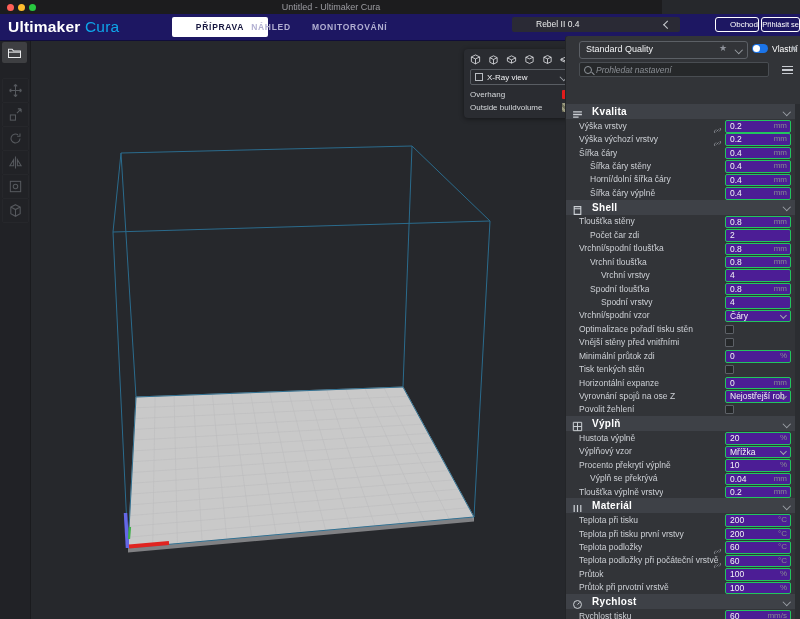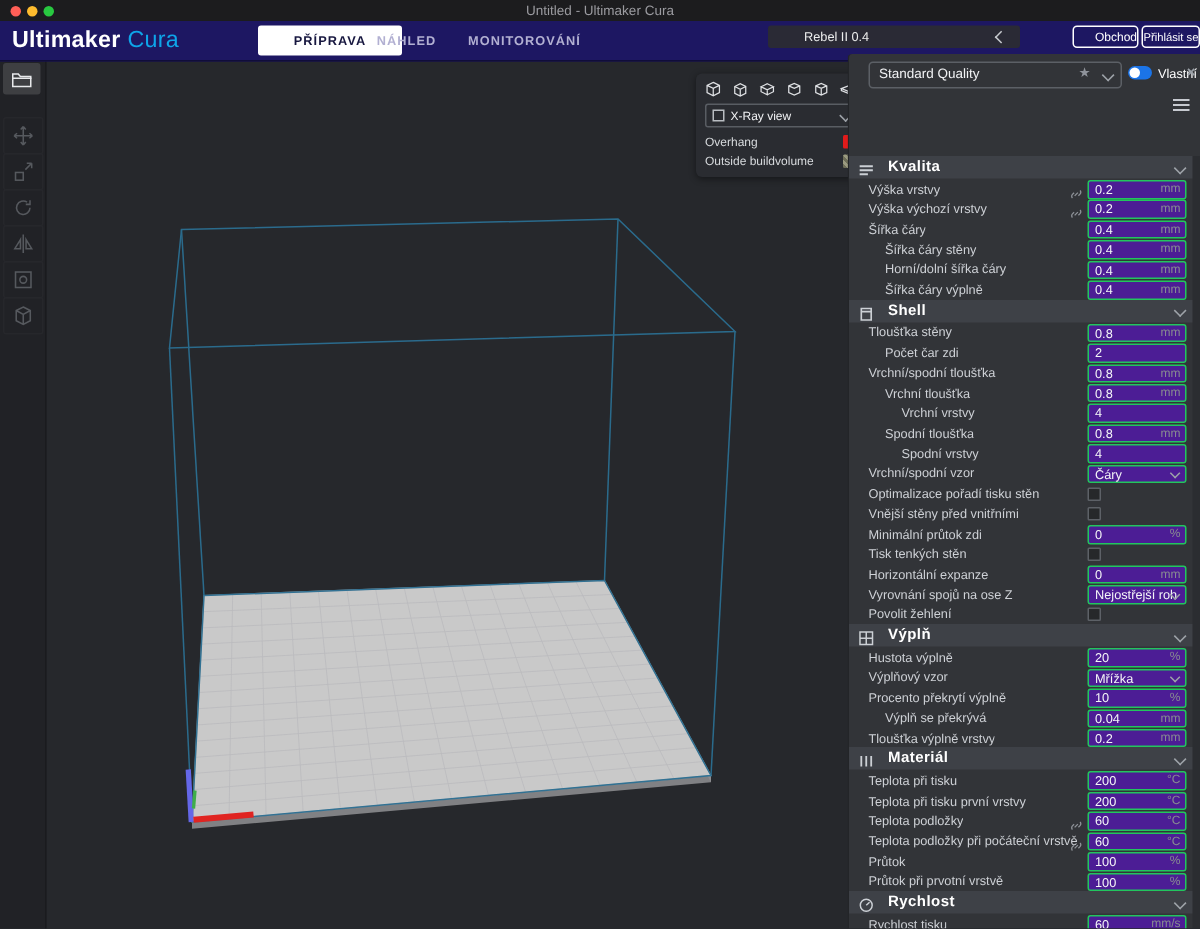--- a/index.html
+++ b/index.html
@@ -2,21 +2,21 @@
 <html><head>
 <meta charset="utf-8">
 <style>
   html,body{margin:0;padding:0;}
   body{
     position:relative;width:800px;height:619px;overflow:hidden;
     background:#26282c;font-family:"Liberation Sans",sans-serif;
     -webkit-font-smoothing:antialiased;
   }
   
-  .titlebar{position:absolute;left:0;top:0;width:800px;height:14px;background:#1c1c1e;border-bottom:1px solid #101012;z-index:5;}
+  .titlebar{position:absolute;left:0;top:0;width:662px;height:14px;background:#1c1c1e;border-bottom:1px solid #101012;z-index:5;}
   .tl{position:absolute;top:3.5px;width:7px;height:7px;border-radius:50%;}
   .tl.red{left:7px;background:#ff5f57;}
   .tl.yellow{left:18px;background:#febc2e;}
   .tl.green{left:29px;background:#28c840;}
   .win-title{position:absolute;left:0;top:2px;width:100%;text-align:center;font-size:9px;color:#9b9ba0;}
   
   .header{position:absolute;left:0;top:14px;width:800px;height:26px;background:#1d1762;z-index:5;border-bottom:1px solid #100d3a;}
   .logo{position:absolute;left:8px;top:0;height:26px;line-height:26px;font-size:15.5px;font-weight:bold;color:#ffffff;letter-spacing:.2px;}
   .logo .light{font-weight:300;color:#0ea5e9;}
   .tab{position:absolute;top:3px;height:20px;line-height:20px;font-size:8.5px;font-weight:bold;letter-spacing:.7px;color:#b2b0d2;text-align:center;cursor:default;}
@@ -245,20 +245,24 @@
     <div class="profile-dd">
       <span class="txt">Standard Quality</span>
       <span class="star">★</span>
       <i class="chev"></i>
     </div>
     <div class="toggle"></div>
     <span class="custom-lbl">Vlastní</span>
     <span class="close-x">×</span>
   </div>
   <div class="search-row">
+    <div class="search-box">
+      <span class="mag"></span>
+      <input value="" placeholder="Prohledat nastavení" style="">
+    </div>
     <span class="burger"></span>
   </div>
   <div class="rows" id="settings-rows">
       <div class="cat-row">
         <span class="cicon"><svg width="11" height="11" viewBox="0 0 10 10" fill="none" stroke="currentColor" stroke-width="1.2">
             <path d="M1 2.6h8M1 5h8M1 7.4h5"></path>
           </svg></span>
         <span class="clbl">Kvalita</span>
         <i class="chev"></i>
       </div>

